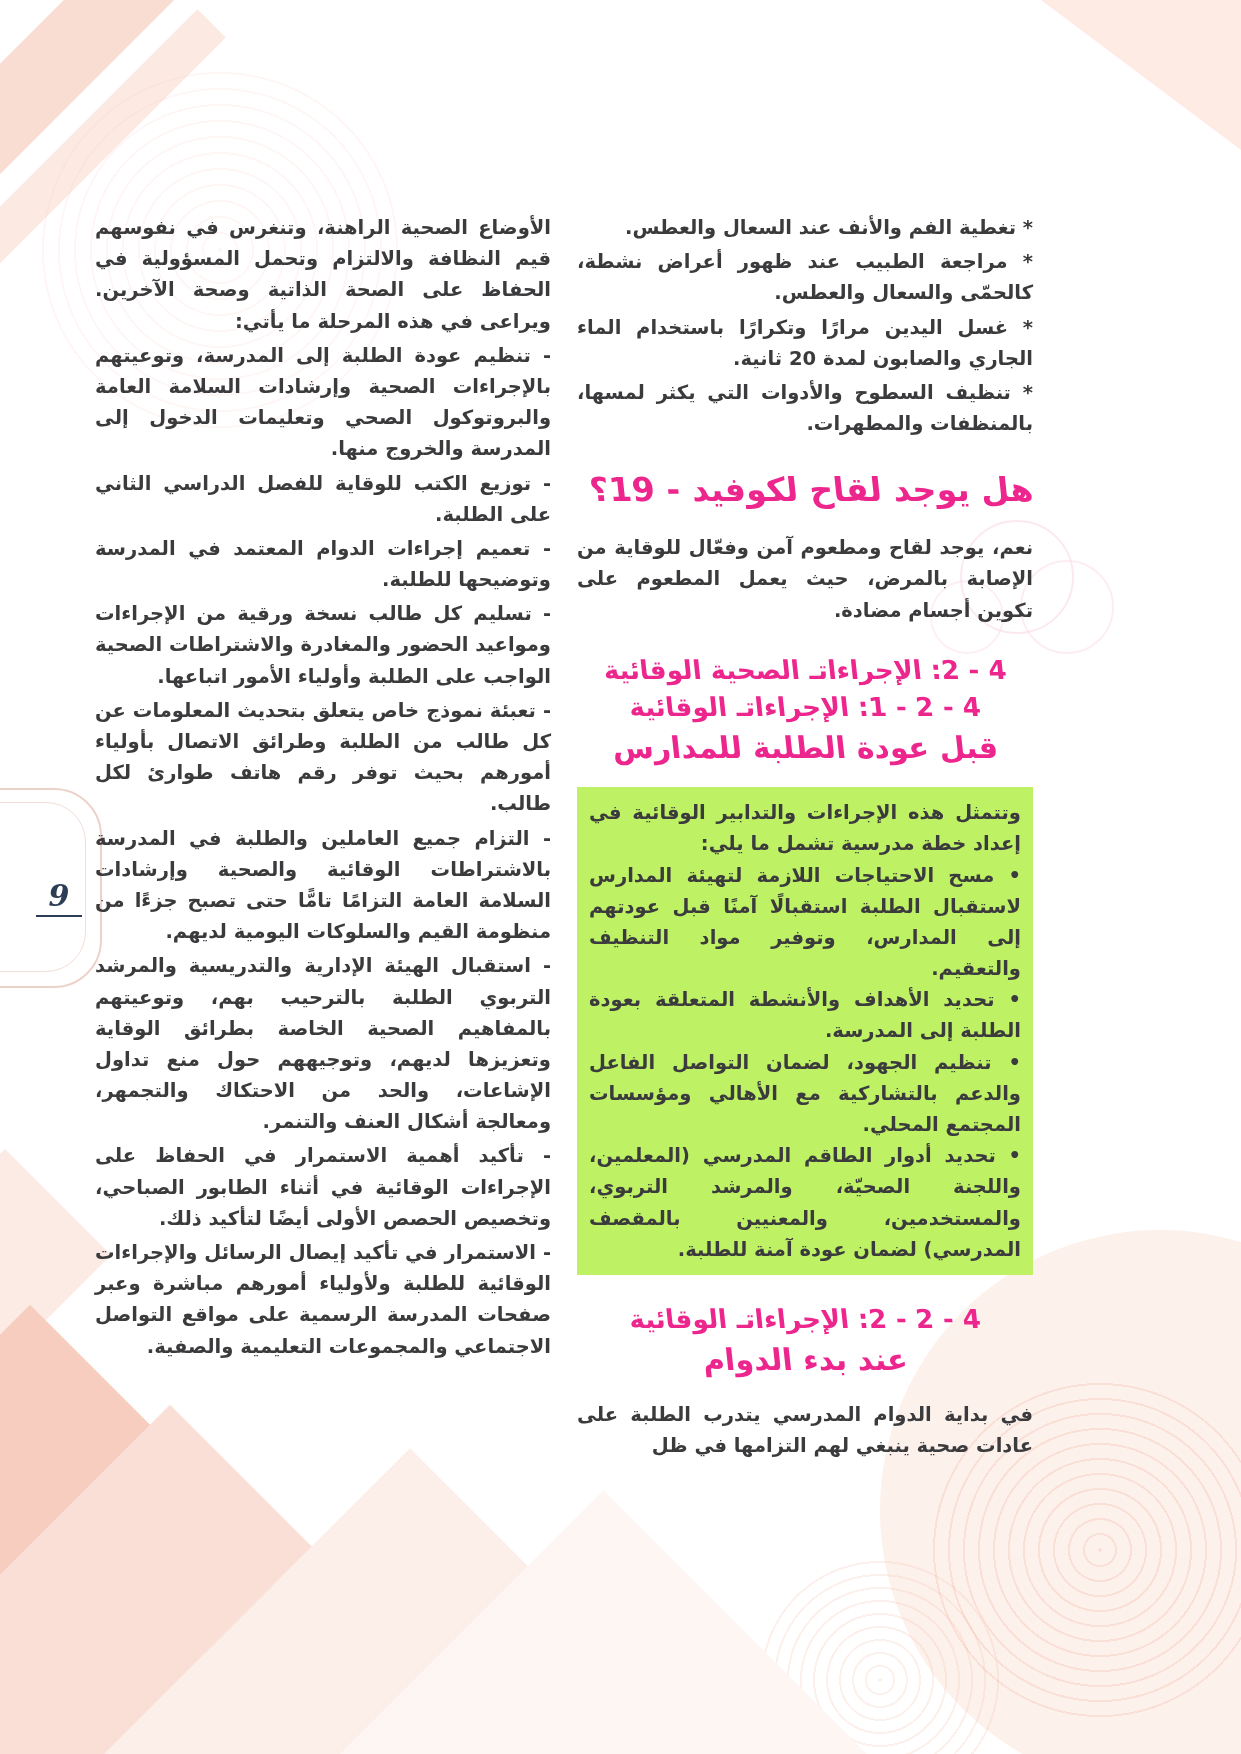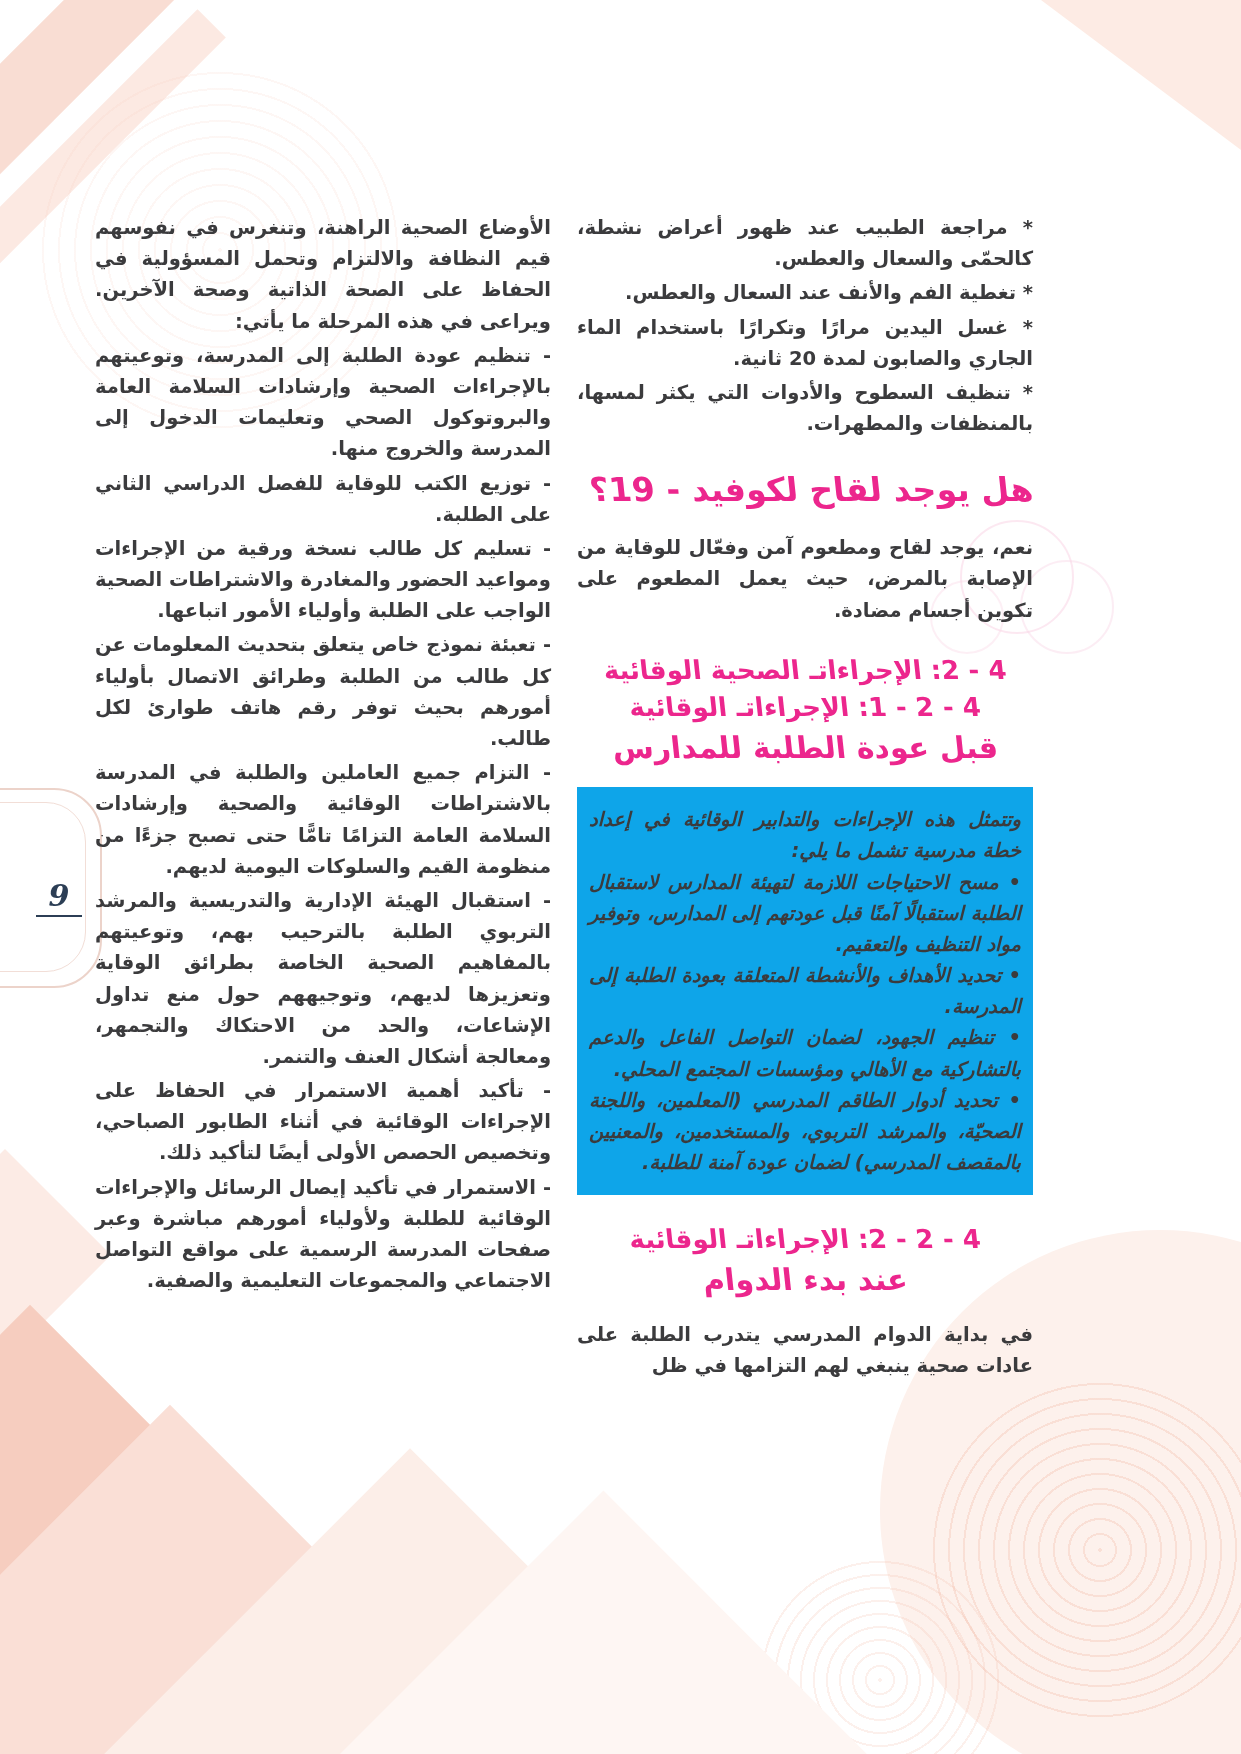--- a/index.html
+++ b/index.html
@@ -48,21 +48,21 @@
   .pink-heading{
     color:#ec268d;font-size:26px;line-height:1.45;text-align:center;
     margin:0;font-weight:bold;transform:skewX(6deg);
   }
   .pink-heading-sub{
     color:#ec268d;font-size:30px;line-height:1.4;text-align:center;
     margin:0;font-weight:bold;transform:skewX(6deg);
   }
   .section-head-group{margin:26px 0 18px 0;}
   .highlight{
-    background:#0ea5e9;padding:17px 12px;margin:6px 0 24px 0;font-style:italic;
+    background:#bef264;padding:10px 12px;margin:6px 0 24px 0;
   }
   .highlight p{margin:0;}
   .page-number{
     position:absolute;z-index:3;left:36px;top:878px;width:46px;
     text-align:center;color:#2c3e55;font-family:"DejaVu Serif","Liberation Serif",serif;
     font-size:30px;font-style:italic;font-weight:bold;
     border-bottom:2px solid #2c3e55;padding-bottom:2px;
   }
 </style>
 </head>
@@ -84,22 +84,22 @@
 <div class="deco deco-bl-d"></div>
 <div class="deco deco-mr-cloud1"></div>
 <div class="deco deco-mr-cloud2"></div>
 <div class="deco deco-mr-cloud3"></div>
 
 <div class="page-number">9</div>
 
 <div class="content">
 
   <div class="col">
+    <p>* تغطية الفم والأنف عند السعال والعطس.</p>
     <p>* مراجعة الطبيب عند ظهور أعراض نشطة، كالحمّى والسعال والعطس.</p>
-    <p>* تغطية الفم والأنف عند السعال والعطس.</p>
     <p>* غسل اليدين مرارًا وتكرارًا باستخدام الماء الجاري والصابون لمدة 20 ثانية.</p>
     <p>* تنظيف السطوح والأدوات التي يكثر لمسها، بالمنظفات والمطهرات.</p>
 
     <div class="pink-heading-lg">هل يوجد لقاح لكوفيد - 19؟</div>
 
     <p>نعم، يوجد لقاح ومطعوم آمن وفعّال للوقاية من الإصابة بالمرض، حيث يعمل المطعوم على تكوين أجسام مضادة.</p>
 
     <div class="section-head-group">
       <div class="pink-heading">4 - 2: الإجراءاتـ الصحية الوقائية</div>
       <div class="pink-heading">4 - 2 - 1: الإجراءاتـ الوقائية</div>
@@ -119,20 +119,21 @@
       <div class="pink-heading-sub">عند بدء الدوام</div>
     </div>
 
     <p>في بداية الدوام المدرسي يتدرب الطلبة على عادات صحية ينبغي لهم التزامها في ظل</p>
   </div>
 
   <div class="col">
     <p>الأوضاع الصحية الراهنة، وتنغرس في نفوسهم قيم النظافة والالتزام وتحمل المسؤولية في الحفاظ على الصحة الذاتية وصحة الآخرين. ويراعى في هذه المرحلة ما يأتي:</p>
     <p>- تنظيم عودة الطلبة إلى المدرسة، وتوعيتهم بالإجراءات الصحية وإرشادات السلامة العامة والبروتوكول الصحي وتعليمات الدخول إلى المدرسة والخروج منها.</p>
     <p>- توزيع الكتب للوقاية للفصل الدراسي الثاني على الطلبة.</p>
+    <p>- تعميم إجراءات الدوام المعتمد في المدرسة وتوضيحها للطلبة.</p>
     <p>- تسليم كل طالب نسخة ورقية من الإجراءات ومواعيد الحضور والمغادرة والاشتراطات الصحية الواجب على الطلبة وأولياء الأمور اتباعها.</p>
     <p>- تعبئة نموذج خاص يتعلق بتحديث المعلومات عن كل طالب من الطلبة وطرائق الاتصال بأولياء أمورهم بحيث توفر رقم هاتف طوارئ لكل طالب.</p>
     <p>- التزام جميع العاملين والطلبة في المدرسة بالاشتراطات الوقائية والصحية وإرشادات السلامة العامة التزامًا تامًّا حتى تصبح جزءًا من منظومة القيم والسلوكات اليومية لديهم.</p>
     <p>- استقبال الهيئة الإدارية والتدريسية والمرشد التربوي الطلبة بالترحيب بهم، وتوعيتهم بالمفاهيم الصحية الخاصة بطرائق الوقاية وتعزيزها لديهم، وتوجيههم حول منع تداول الإشاعات، والحد من الاحتكاك والتجمهر، ومعالجة أشكال العنف والتنمر.</p>
     <p>- تأكيد أهمية الاستمرار في الحفاظ على الإجراءات الوقائية في أثناء الطابور الصباحي، وتخصيص الحصص الأولى أيضًا لتأكيد ذلك.</p>
     <p>- الاستمرار في تأكيد إيصال الرسائل والإجراءات الوقائية للطلبة ولأولياء أمورهم مباشرة وعبر صفحات المدرسة الرسمية على مواقع التواصل الاجتماعي والمجموعات التعليمية والصفية.</p>
   </div>
 
 </div>
 

